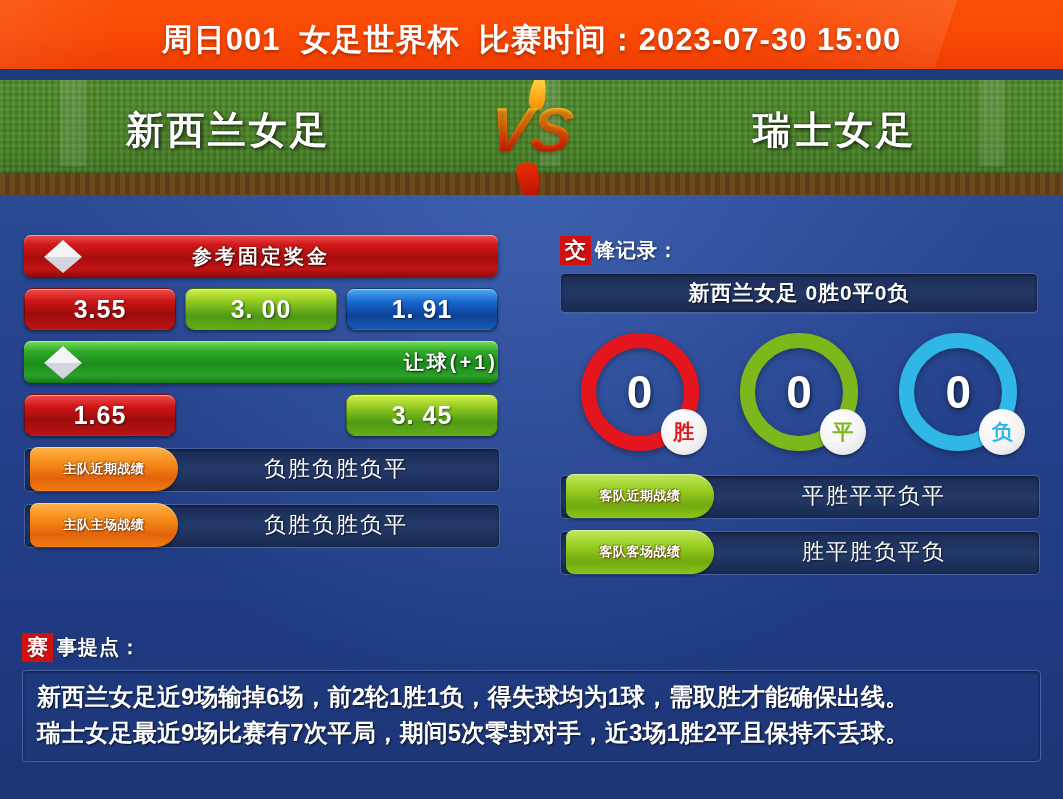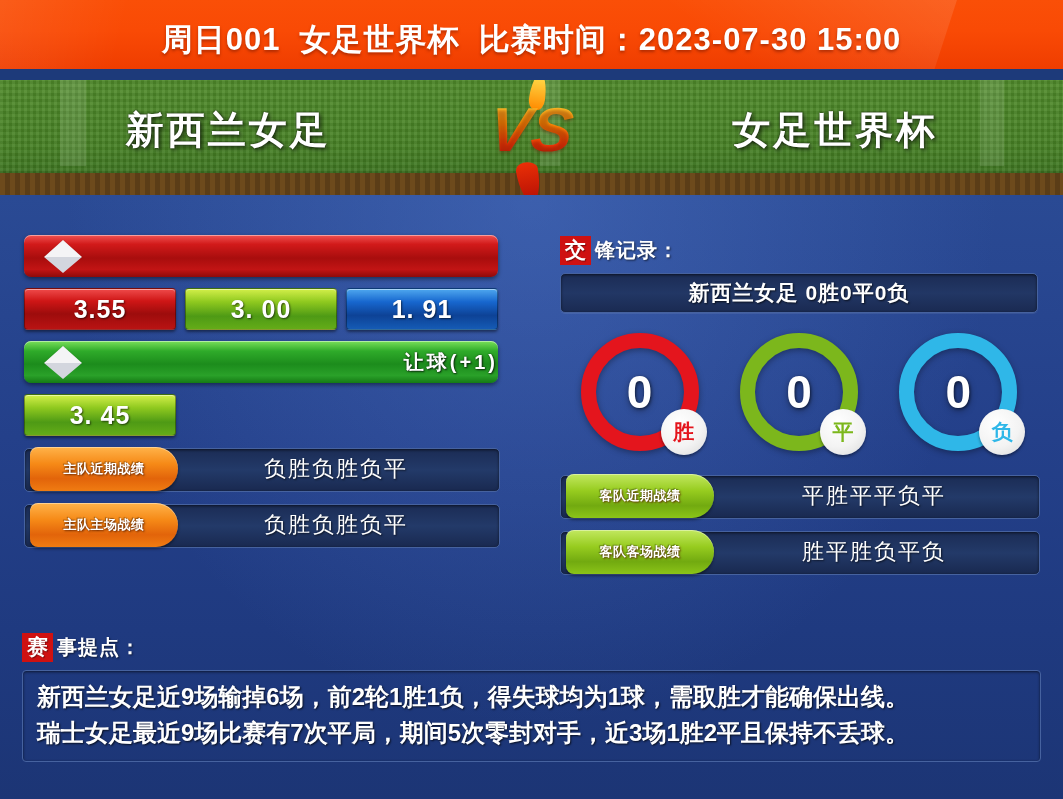--- a/index.html
+++ b/index.html
@@ -101,21 +101,21 @@
   }
   .gem:after{
     content:"";position:absolute;left:0;top:20px;width:0;height:0;
     border-left:19px solid transparent;border-right:19px solid transparent;
     border-top:16px solid #d3d6de;
   }
 
   
   .odds-row{display:flex;justify-content:space-between;margin:11px 0;}
   .odd{
-    width:150px;height:40px;border-radius:4px;
+    width:150px;height:40px;border-radius:9px;
     display:flex;align-items:center;justify-content:center;
     color:#fff;font-size:25px;font-weight:bold;letter-spacing:1px;
     text-shadow:1px 1px 2px rgba(0,0,0,.6);
     box-shadow:0 2px 3px rgba(0,0,0,.45),inset 0 1px 0 rgba(255,255,255,.5);
     border:1px solid rgba(0,0,0,.35);
   }
   .odd.red{background:linear-gradient(180deg,#ef4b4b 0%,#cf1616 30%,#9d0c0c 62%,#b91313 100%);}
   .odd.green{background:linear-gradient(180deg,#d3ef4a 0%,#8fc91f 32%,#4e9a15 68%,#64ac18 100%);}
   .odd.blue{background:linear-gradient(180deg,#4fa8ef 0%,#1767cf 32%,#0d4296 66%,#155bb5 100%);}
 
@@ -211,44 +211,46 @@
     <div class="stripe s2"></div>
     <div class="stripe s3"></div>
     <div class="dirt"></div>
     <div class="teams">
       <div class="team">新西兰女足</div>
       <div class="vs-wrap">
         <div class="vs-flame"></div>
         <div class="vs-tail"></div>
         <div class="vs-text">VS</div>
       </div>
-      <div class="team">女足世界杯</div>
+      <div class="team">瑞士女足</div>
     </div>
   </div>
 
   <div class="panel">
 
     <div class="col-left">
 
       <div class="barhead red">
         <span class="gem"></span>
+        <span class="lbl">参考固定奖金</span>
       </div>
 
       <div class="odds-row">
         <div class="odd red">3.55</div>
         <div class="odd green">3. 00</div>
         <div class="odd blue">1. 91</div>
       </div>
 
       <div class="barhead green">
         <span class="gem"></span>
         <span class="lbl"><span>让球(</span><span class="em">+1</span><span>)</span></span>
       </div>
 
       <div class="odds-row">
+        <div class="odd red">1.65</div>
         <div class="odd green">3. 45</div>
       </div>
 
       <div class="form-row">
         <div class="form-track"></div>
         <div class="form-tab orange">主队近期战绩</div>
         <div class="form-val">负胜负胜负平</div>
       </div>
 
       <div class="form-row">

